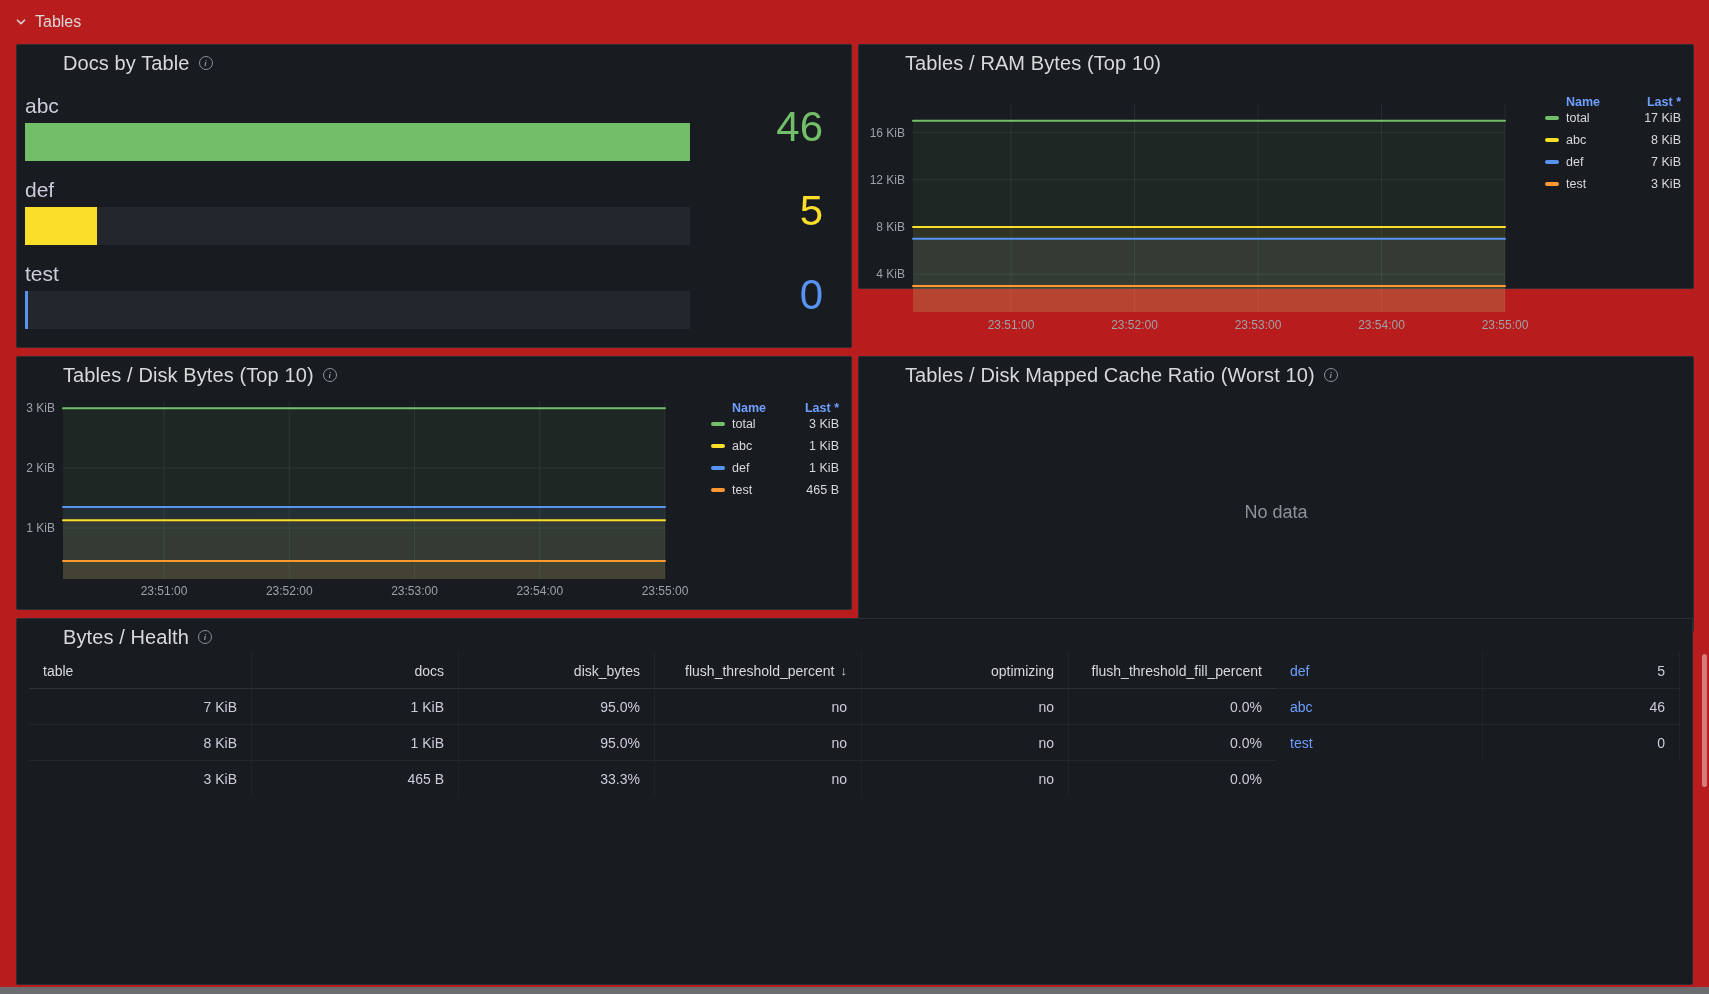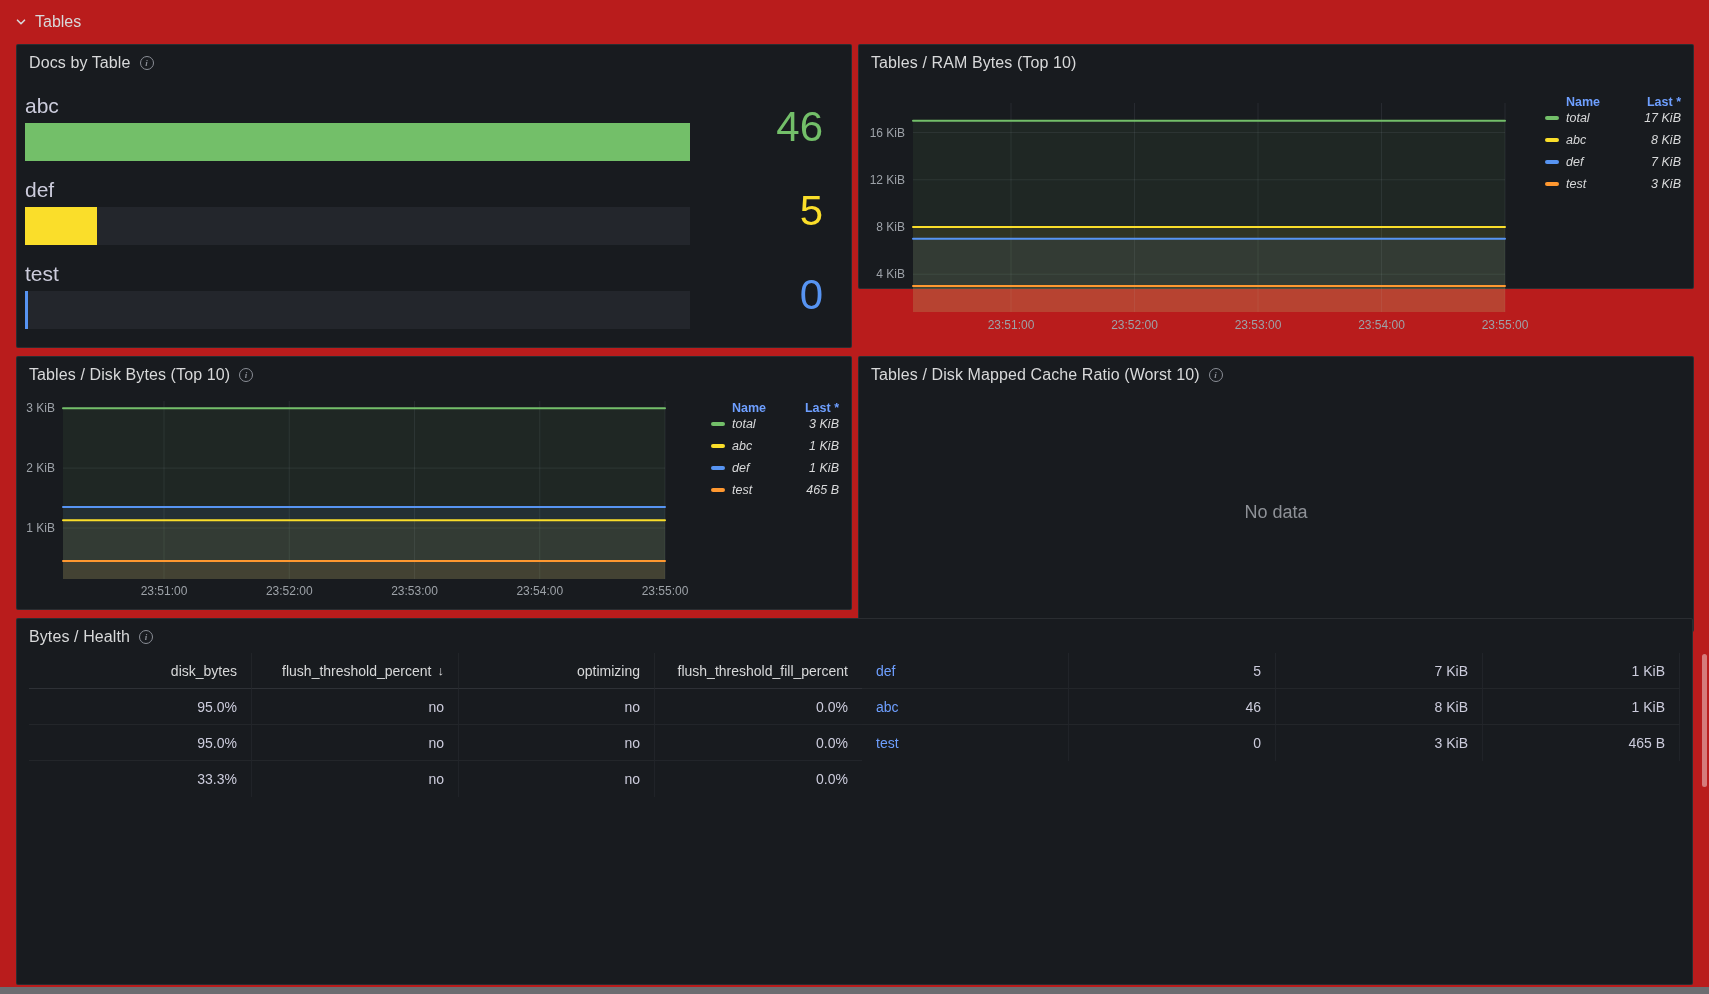--- a/index.html
+++ b/index.html
@@ -6,21 +6,21 @@
   body{font-family:"Liberation Sans","DejaVu Sans",sans-serif;-webkit-font-smoothing:antialiased;}
   .page{position:relative;width:1709px;height:994px;background:#b91c1c;overflow:hidden;}
 
   
   .dash-row-header{position:absolute;left:14px;top:8px;height:28px;display:flex;align-items:center;gap:7px;cursor:pointer;}
   .row-title{font-size:16px;font-weight:500;color:#d8d9da;}
 
   
   .panel{position:absolute;background:#181b1f;border:1px solid rgba(204,204,220,0.10);border-radius:2px;box-sizing:border-box;}
   .panel-header{height:36px;display:flex;align-items:center;padding:0 12px;gap:9px;cursor:pointer;}
-  .panel-title{font-size:16px;font-weight:500;color:#d8d9da;letter-spacing:.1px;white-space:nowrap;}
+  .panel-title{font-size:20px;font-weight:500;color:#d8d9da;letter-spacing:.1px;white-space:nowrap;margin-left:34px;}
   .info-icon{width:14px;height:14px;box-sizing:border-box;border:1.4px solid #8a8e96;border-radius:50%;color:#8a8e96;
     font-size:9px;line-height:1;display:flex;align-items:center;justify-content:center;
     font-family:"Liberation Serif",serif;font-style:italic;font-weight:700;cursor:pointer;flex:none;}
 
   
   .bars{position:absolute;left:8px;right:28px;top:48px;display:flex;flex-direction:column;gap:16px;}
   .bar-row{position:relative;}
   .bar-label{font-size:21px;line-height:26px;color:#ccccdc;margin-bottom:4px;}
   .bar-track{height:38px;background:#23262c;margin-right:133px;position:relative;overflow:hidden;}
   .bar-fill{position:absolute;left:0;top:0;bottom:0;}
@@ -31,21 +31,21 @@
   .chart text{font-family:"Liberation Sans","DejaVu Sans",sans-serif;}
   .gridline{stroke:rgba(204,204,220,0.09);stroke-width:1;}
   .axis-label{fill:#9da2a8;font-size:12px;}
 
   
   .legend{position:absolute;display:flex;flex-direction:column;}
   .legend-ram{right:12px;top:40px;width:136px;}
   .legend-disk{right:12px;top:34px;width:128px;}
   .legend-head{display:flex;justify-content:space-between;align-items:center;height:22px;padding-left:21px;}
   .lh-name,.lh-last{color:#6e9fff;font-size:12.5px;font-weight:700;cursor:pointer;margin-top:11px;}
-  .legend-row{display:flex;align-items:center;height:22px;cursor:pointer;font-style:italic;}
+  .legend-row{display:flex;align-items:center;height:22px;cursor:pointer;}
   .legend-marker{width:14px;height:4px;border-radius:2px;flex:none;}
   .legend-series-name{margin-left:7px;font-size:12.5px;color:#d8d9da;}
   .legend-series-value{margin-left:auto;font-size:12.5px;color:#d8d9da;}
 
   
   .no-data{position:absolute;inset:36px 0 0 0;display:flex;align-items:center;justify-content:center;
     font-size:18px;color:#8e9197;}
 
   
   .health-table{position:absolute;left:12px;right:12px;top:34px;display:grid;}
@@ -231,20 +231,26 @@
     </div>
     <div class="no-data">No data</div>
   </section>
 
   <section class="panel" style="left:16px;top:618px;width:1677px;height:367px">
     <div class="panel-header">
       <span class="panel-title">Bytes / Health</span>
       <span class="info-icon">i</span>
     </div>
     <div class="health-table" style="grid-template-columns: 223px 207px 196px 207px 207px 207px 207px minmax(0px, 1fr);">
+        <div class="ht-cell ht-head">
+          <span>table</span>
+        </div>
+        <div class="ht-cell ht-head num">
+          <span>docs</span>
+        </div>
         <div class="ht-cell ht-head num">
           <span>disk_bytes</span>
         </div>
         <div class="ht-cell ht-head num">
           <span>flush_threshold_percent</span>
           <span class="sort-arrow">↓</span>
         </div>
         <div class="ht-cell ht-head num">
           <span>optimizing</span>
         </div>

